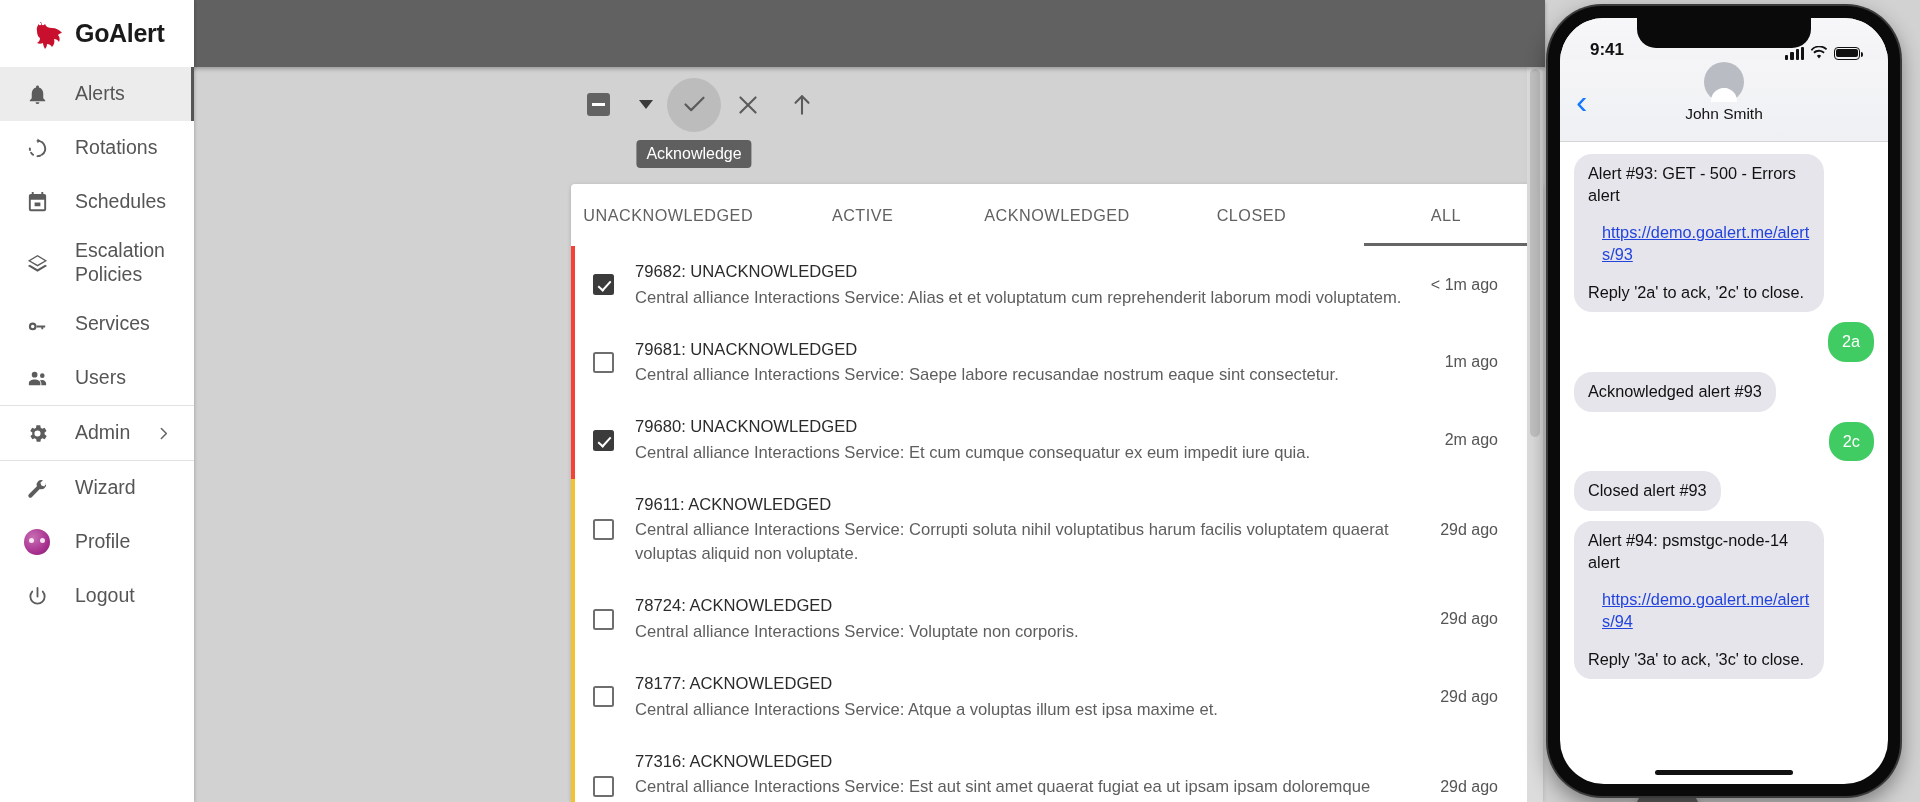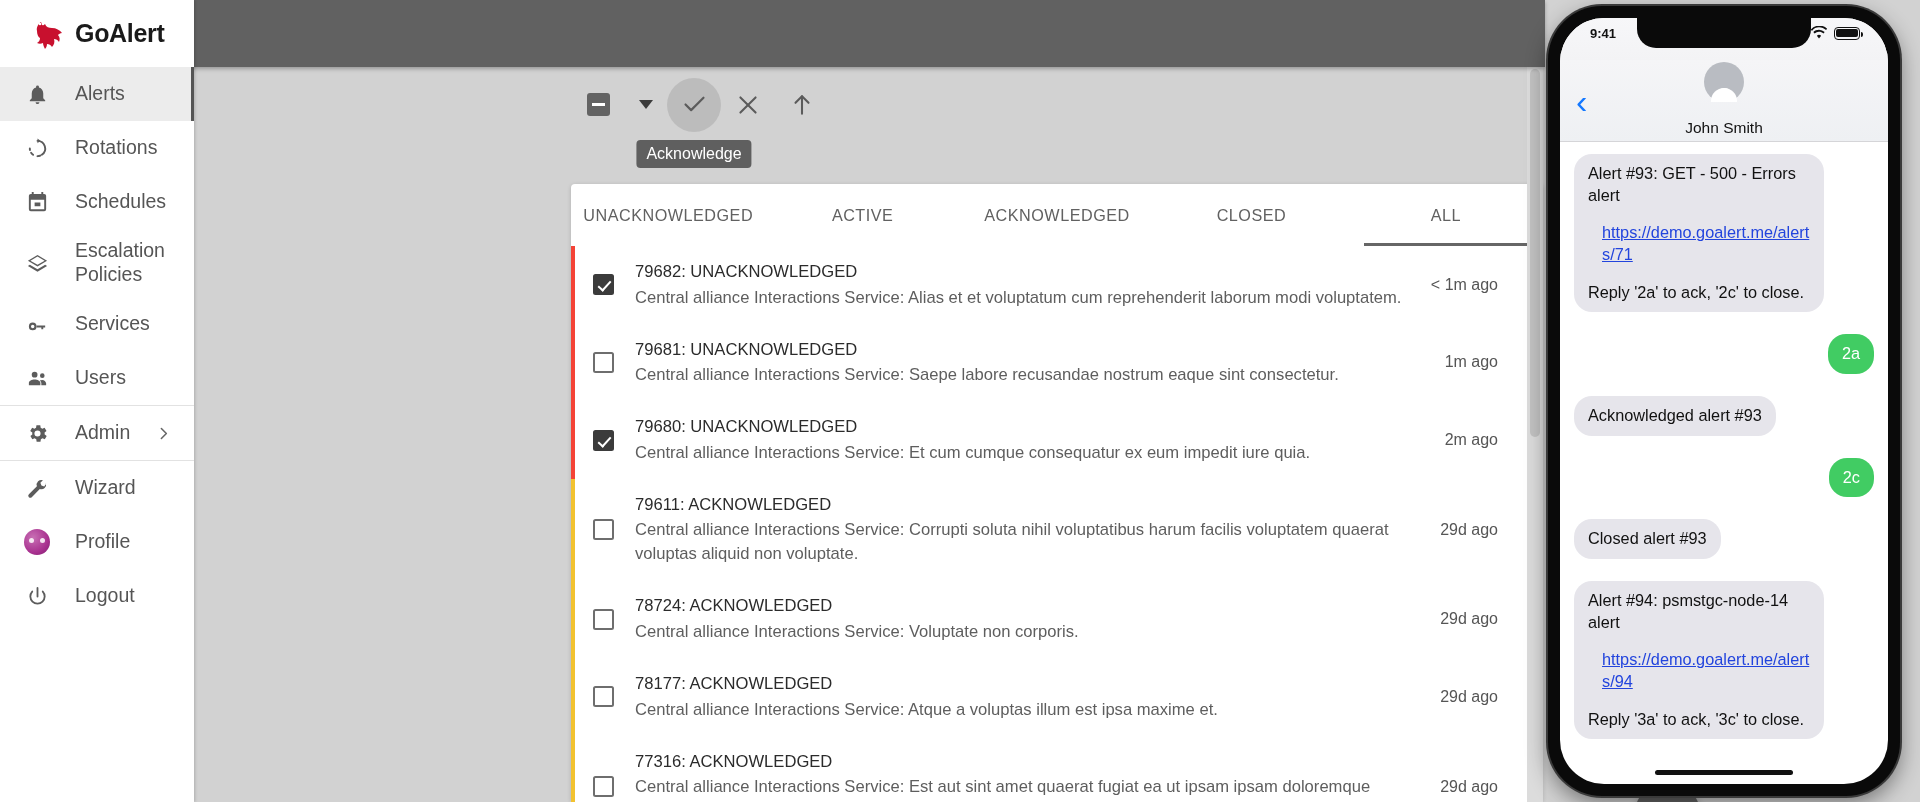--- a/index.html
+++ b/index.html
@@ -191,22 +191,22 @@
   }
   .phone-screen {
     position: relative; width: 100%; height: 100%; background: #fff;
     border-radius: 44px; overflow: hidden;
   }
   .notch {
     position: absolute; top: 0; left: 50%; transform: translateX(-50%);
     width: 174px; height: 30px; background: #0a0a0a; border-radius: 0 0 19px 19px; z-index: 5;
   }
   .statusbar {
-    height: 42px; display: flex; align-items: flex-start; justify-content: space-between;
-    padding: 8px 28px 0 30px; font-size: 13px; font-weight: 600; color: #111;
+    height: 42px; display: flex; align-items: flex-end; justify-content: space-between;
+    padding: 8px 28px 0 30px; font-size: 17px; font-weight: 600; color: #111;
     background: linear-gradient(#f7f7f9,#f3f3f5);
   }
   .status-right { display: flex; align-items: center; gap: 6px; }
   .bars { display: flex; align-items: flex-end; gap: 2px; height: 13px; }
   .bars i { width: 3.2px; background: #111; border-radius: 1px; }
   .bars i:nth-child(1){height:5px}.bars i:nth-child(2){height:8px}
   .bars i:nth-child(3){height:11px}.bars i:nth-child(4){height:13px}
   .battery {
     width: 26px; height: 13px; border: 1.6px solid #111; border-radius: 4px; position: relative;
   }
@@ -220,35 +220,35 @@
   }
 
   .msg-header {
     background: linear-gradient(#f5f5f7,#eef0f3);
     height: 82px; display: flex; align-items: center; position: relative;
     border-bottom: 1px solid #d5d5d8; padding: 0 16px;
   }
   .back-chevron { color: #1478ff; font-size: 34px; line-height: 1; font-weight: 300; cursor:pointer; }
   .msg-contact {
     position: absolute; left: 0; right: 0; top: 2px; display: flex;
-    flex-direction: column; align-items: center; gap: 17px;
+    flex-direction: column; align-items: center; gap: 3px;
   }
   .contact-av {
     width: 40px; height: 40px; border-radius: 50%; background: #b9bcc2;
     display: flex; align-items: flex-end; justify-content: center; overflow: hidden;
   }
   .contact-av .head { width: 15px; height: 15px; border-radius: 50%; background: #fff; margin-bottom: -1px; }
   .contact-av .body {
     width: 26px; height: 14px; border-radius: 13px 13px 0 0; background: #fff;
     position: absolute; bottom: 0;
   }
   .contact-av-wrap { position: relative; width: 40px; height: 40px; }
   .contact-name { font-size: 15.5px; color: #111; }
 
-  .msgs { padding: 12px 14px 0 14px; display: flex; flex-direction: column; gap: 22px; }
+  .msgs { padding: 12px 14px 0 14px; display: flex; flex-direction: column; gap: 10px; }
   .bubble {
     max-width: 250px; border-radius: 18px; padding: 9px 14px; font-size: 16.3px;
     line-height: 1.33; position: relative; word-wrap: break-word;
   }
   .bubble.in { background: #e6e5eb; color: #111; align-self: flex-start; }
   .bubble.out { background: #41cc63; color: #fff; align-self: flex-end; }
   .bubble .link { color: #2244dd; text-decoration: underline; display: block; margin: 16px 0 16px 14px; }
   .bubble .reply { display: block; margin-top: 4px; }
   .home-indicator {
     position: absolute; bottom: 9px; left: 50%; transform: translateX(-50%);
@@ -547,21 +547,21 @@
             <span class="contact-av">
                 <span class="head"></span>
                 <span class="body"></span>
               </span>
           </span>
           <span class="contact-name">John Smith</span>
         </div>
       </div>
 
       <div class="msgs" id="phone-messages">
-          <div class="bubble in"><span>Alert #93: GET - 500 - Errors alert</span><a class="link" href="#">https://demo.goalert.me/alerts/71</a><span class="reply">Reply '2a' to ack, '2c' to close.</span></div>
+          <div class="bubble in"><span>Alert #93: GET - 500 - Errors alert</span><a class="link" href="#">https://demo.goalert.me/alerts/93</a><span class="reply">Reply '2a' to ack, '2c' to close.</span></div>
           <div class="bubble out"><span>2a</span></div>
           <div class="bubble in"><span>Acknowledged alert #93</span></div>
           <div class="bubble out"><span>2c</span></div>
           <div class="bubble in"><span>Closed alert #93</span></div>
           <div class="bubble in"><span>Alert #94: psmstgc-node-14 alert</span><a class="link" href="#">https://demo.goalert.me/alerts/94</a><span class="reply">Reply '3a' to ack, '3c' to close.</span></div>
         </div>
 
       <div class="home-indicator"></div>
     </div>
   </div>

